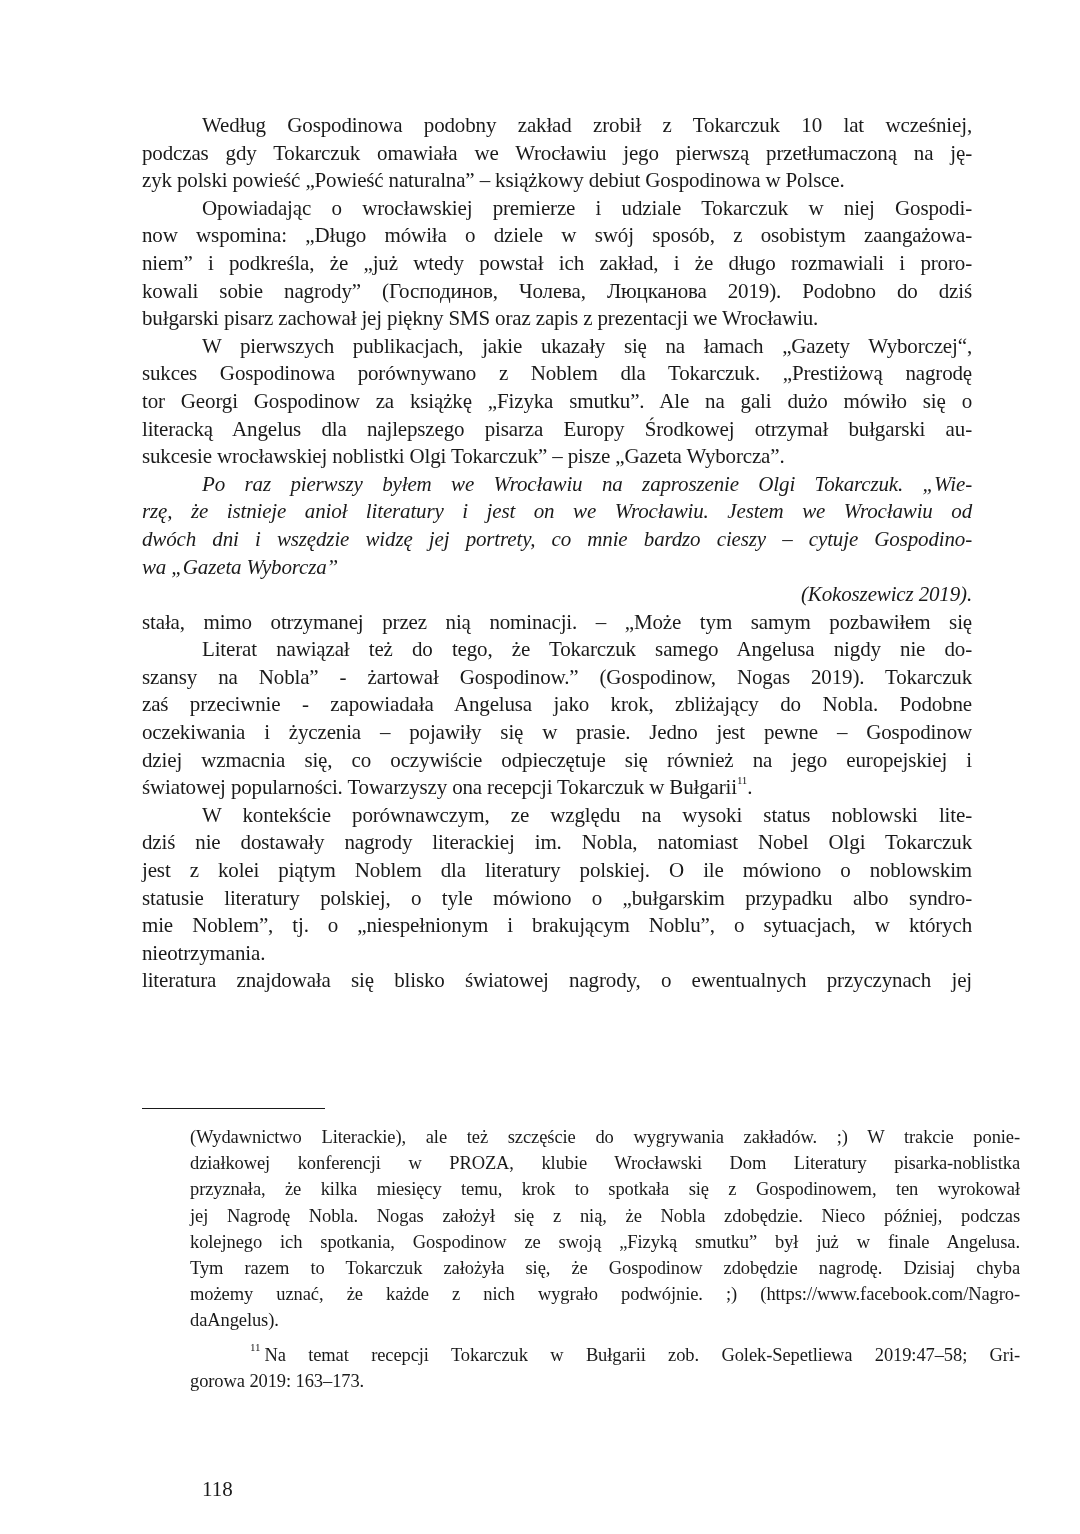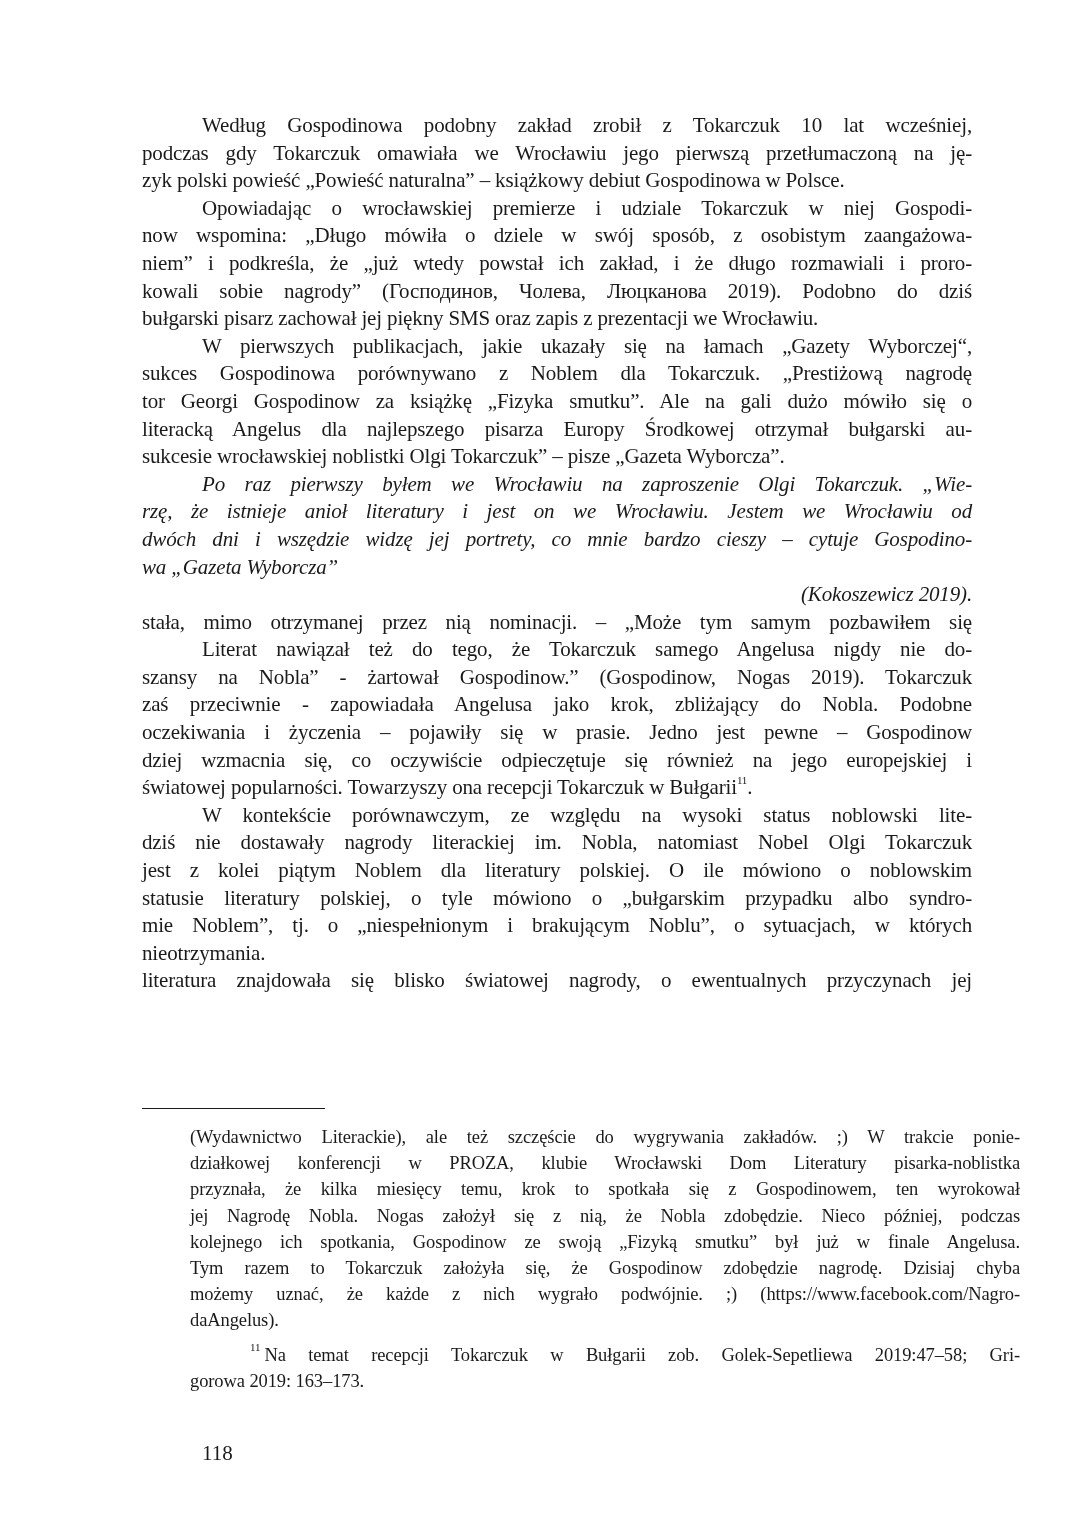--- a/index.html
+++ b/index.html
@@ -81,21 +81,21 @@
     font-size: 11px;
     line-height: 0;
     vertical-align: super;
     position: relative;
     top: -2px;
     margin-right: 4px;
   }
   .page-number {
     position: absolute;
     left: 202px;
-    top: 1440px;
+    top: 1476px;
     font-size: 21px;
     line-height: 26px;
   }
 </style>
 </head>
 <body>
 
 <div class="page">
   <div class="main-text">
 

